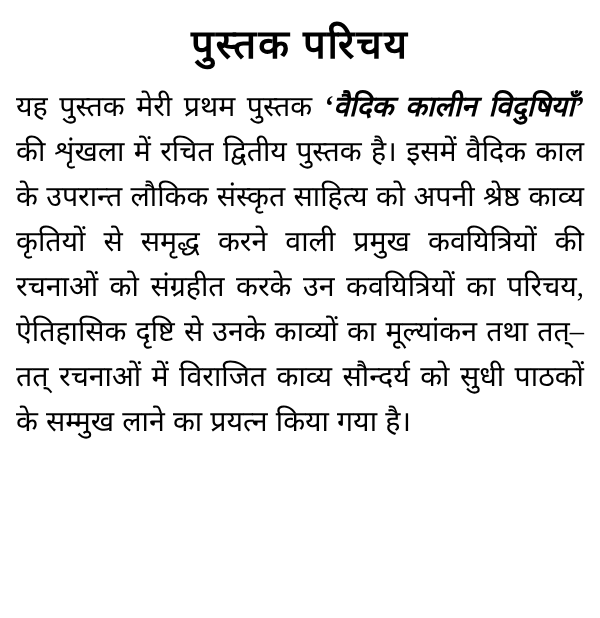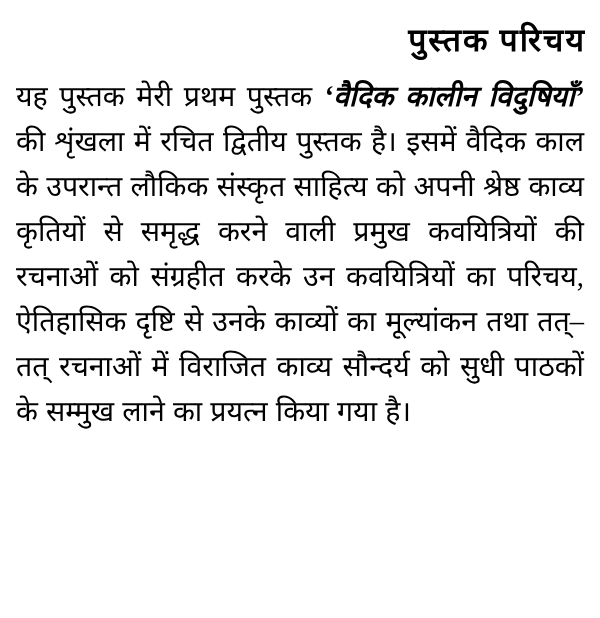--- a/index.html
+++ b/index.html
@@ -15,22 +15,22 @@
     color: #000000;
   }
   .page {
     width: 600px;
     height: 618px;
     box-sizing: border-box;
     padding: 14px 14px 0 14px;
     position: relative;
   }
   .doc-title {
-    text-align: right;
-    font-size: 32px;
+    text-align: center;
+    font-size: 40px;
     font-weight: bold;
     letter-spacing: 2px;
     line-height: 1.25;
     margin: 6px 0 14px 0;
     font-family: "Liberation Serif", "DejaVu Serif", serif;
   }
   .body-text {
     font-size: 28.5px;
     line-height: 1.58;
     text-align: justify;

